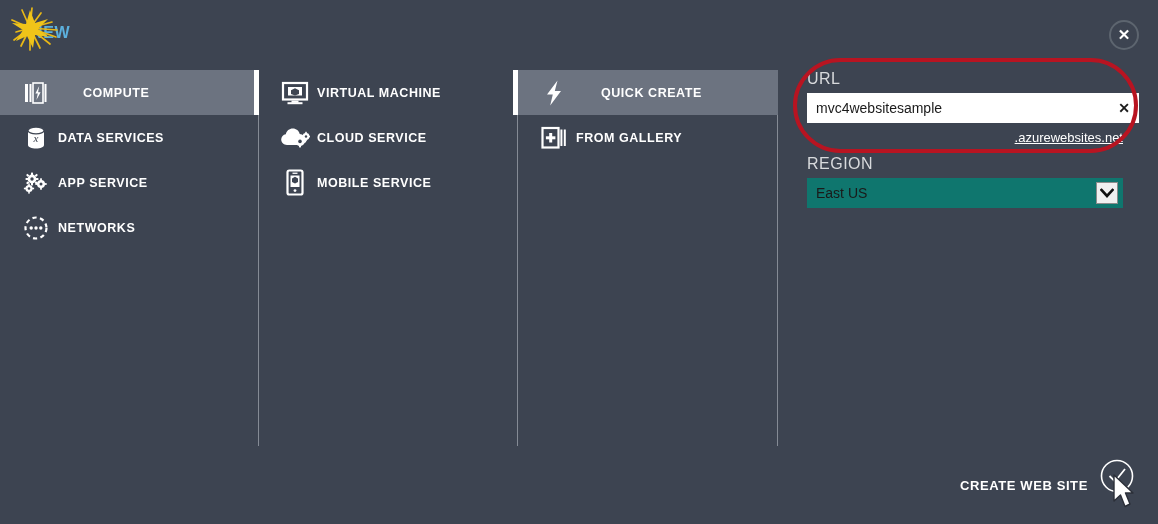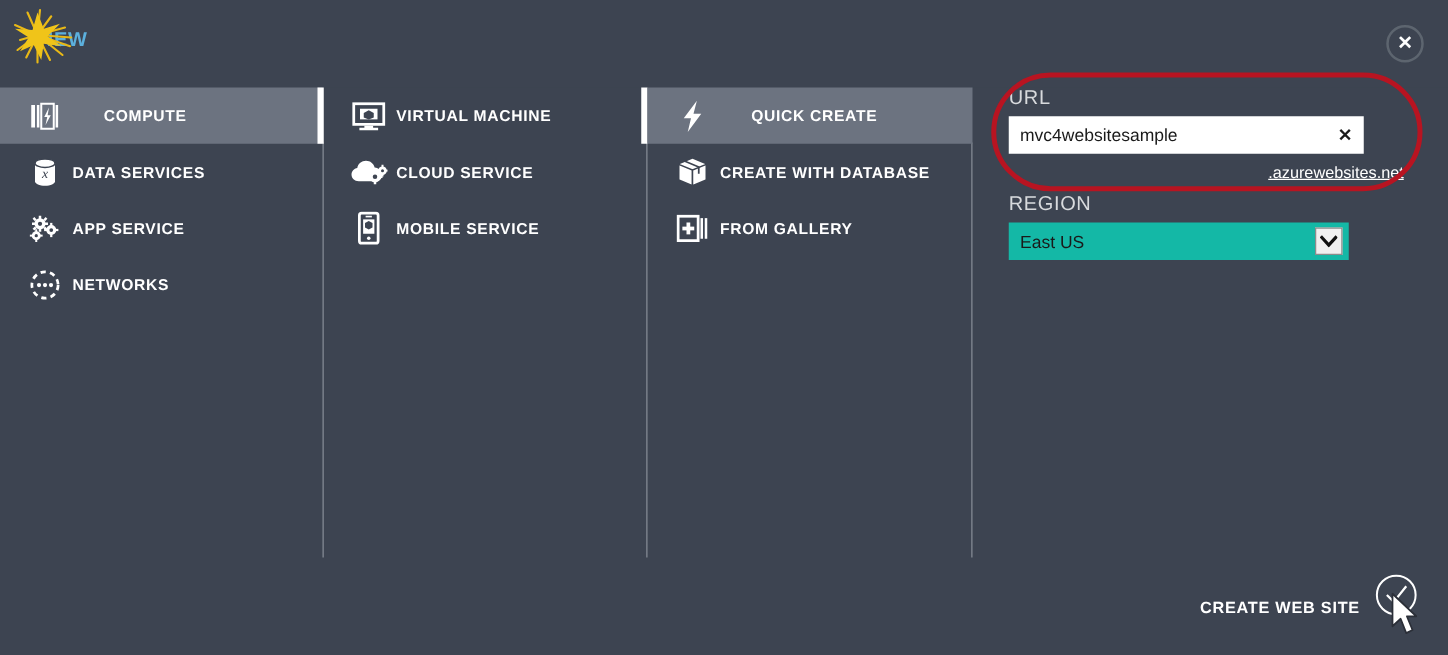--- a/index.html
+++ b/index.html
@@ -116,21 +116,21 @@
     width: 316px;
   }
   .field-label {
     font-size: 16px;
     letter-spacing: 0.5px;
     color: #d8dadd;
     margin-bottom: 5px;
   }
   #url-input-wrap {
     position: relative;
-    width: 284px; height: 30px;
+    width: 332px; height: 30px;
     background: #ffffff;
     display: flex;
     align-items: center;
   }
   #url-input {
     border: none;
     outline: none;
     background: transparent;
     font-family: "Liberation Sans", sans-serif;
     font-size: 14px;
@@ -155,22 +155,22 @@
     width: 316px;
     text-align: right;
     font-size: 13px;
     color: #ffffff;
     margin-top: 7px;
     text-decoration: underline;
   }
   #region-label { margin-top: 10px; }
   #region-select-wrap {
     position: relative;
-    width: 272px; height: 30px;
-    background: #14b8a6;
+    width: 316px; height: 30px;
+    background: #0f766e;
     display: flex;
     align-items: center;
     cursor: pointer;
   }
   #region-value {
     font-size: 14px;
     color: #1a1a1a;
     padding-left: 9px;
   }
   #region-arrow {
@@ -381,31 +381,20 @@
 
   <div class="menu-item selected">
     <div class="icon-box">
       <svg width="20" height="28" viewBox="0 0 20 28">
         <polygon points="13.5,1.5 3,15.5 8.8,15.5 6.2,26.5 17,12 10.8,12" fill="#fff"></polygon>
       </svg>
     </div>
     <div class="label">QUICK CREATE</div>
   </div>
 
-  <div class="menu-item">
-    <div class="icon-box">
-      <svg width="26" height="26" viewBox="0 0 26 26">
-        <polygon points="13,2 24,6.5 13,11 2,6.5" fill="#fff"></polygon>
-        <polygon points="2,6.5 13,11 13,23.5 2,19" fill="#fff" stroke="#3d4451" stroke-width="1.2"></polygon>
-        <polygon points="24,6.5 13,11 13,23.5 24,19" fill="#fff" stroke="#3d4451" stroke-width="1.2"></polygon>
-        <polyline points="7,4 18,8.6 18,14" fill="none" stroke="#3d4451" stroke-width="1.4"></polyline>
-      </svg>
-    </div>
-    <div class="label">CREATE WITH DATABASE</div>
-  </div>
 
   <div class="menu-item">
     <div class="icon-box">
       <svg width="26" height="26" viewBox="0 0 26 26">
         <rect x="1.5" y="3" width="16" height="19.5" fill="none" stroke="#fff" stroke-width="2.2"></rect>
         <rect x="8.2" y="8" width="3" height="9.5" fill="#fff"></rect>
         <rect x="4.9" y="11.3" width="9.5" height="3" fill="#fff"></rect>
         <rect x="19.4" y="4.5" width="2" height="16.5" fill="#fff"></rect>
         <rect x="22.8" y="4.5" width="2" height="16.5" fill="#fff"></rect>
       </svg>

